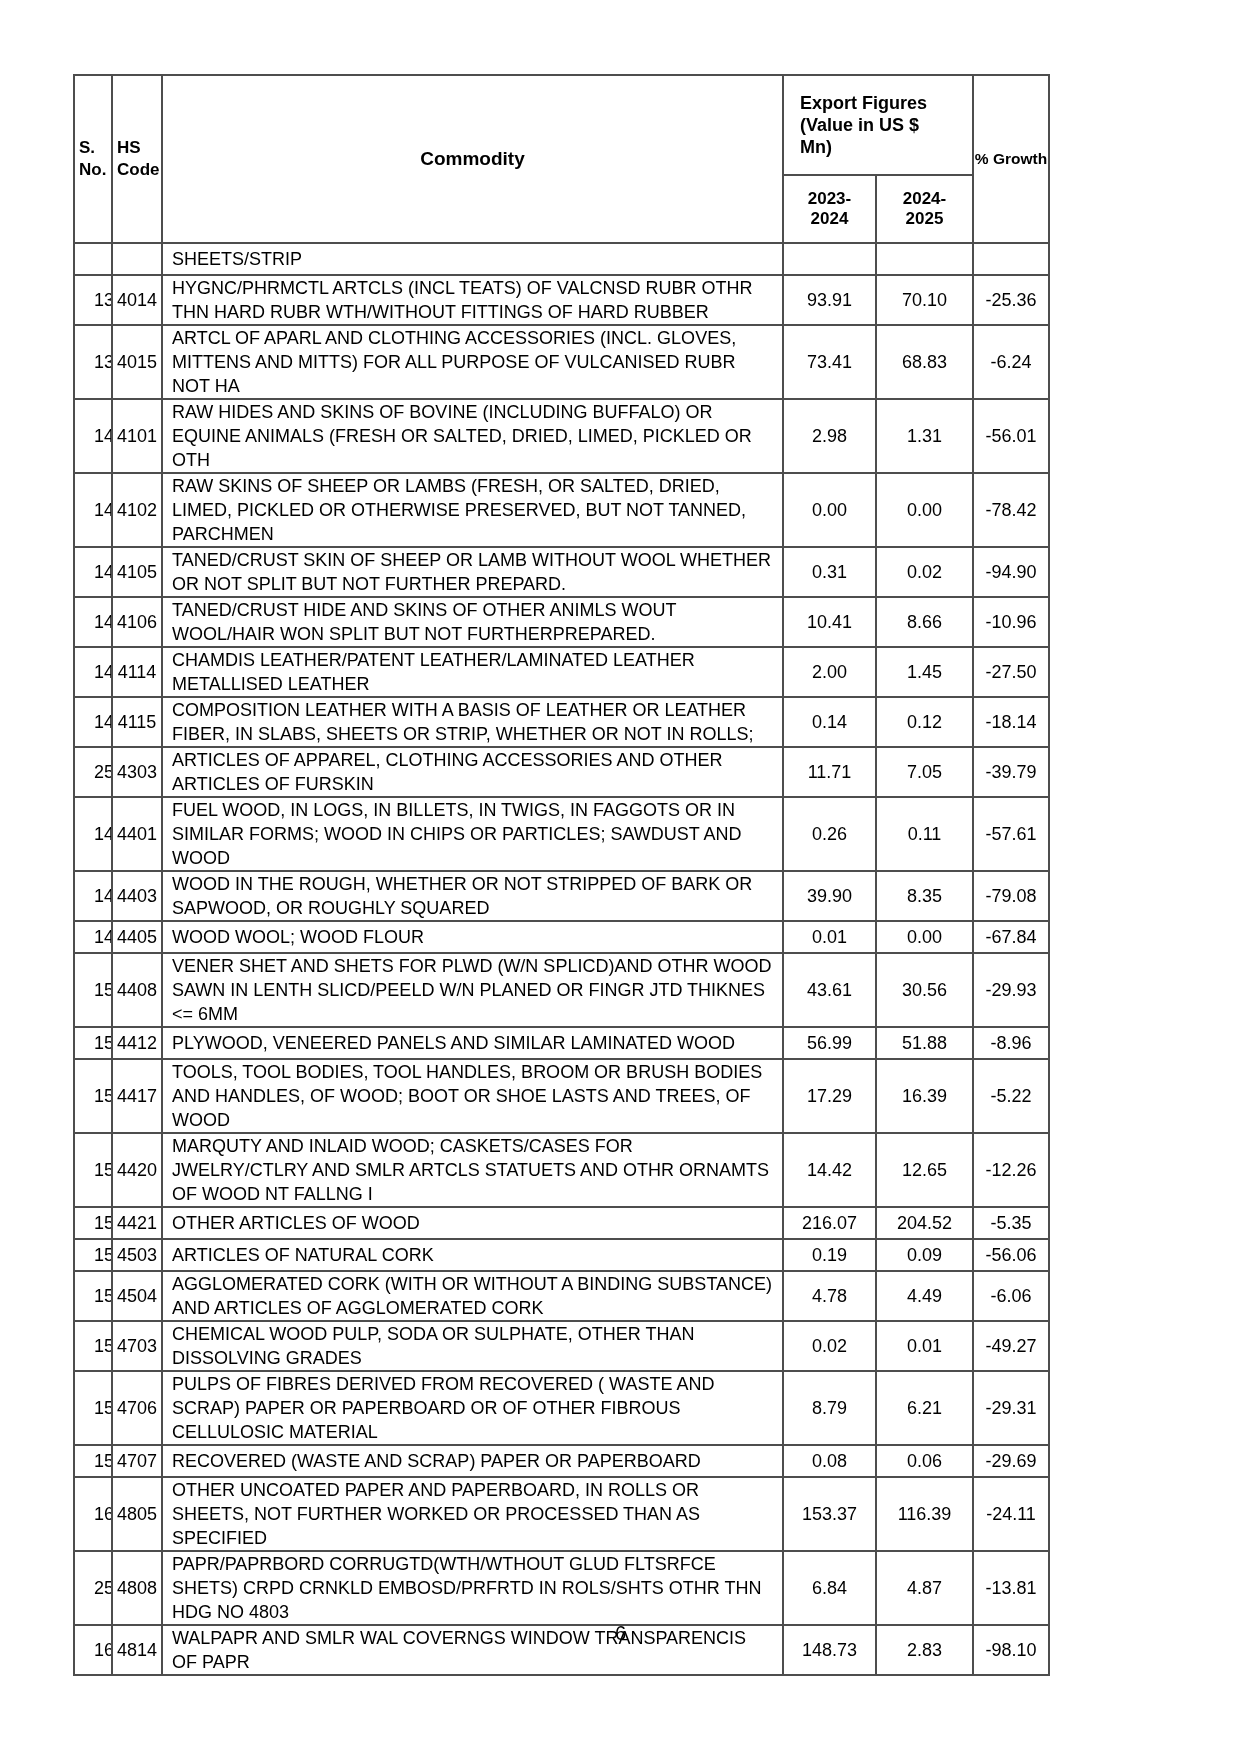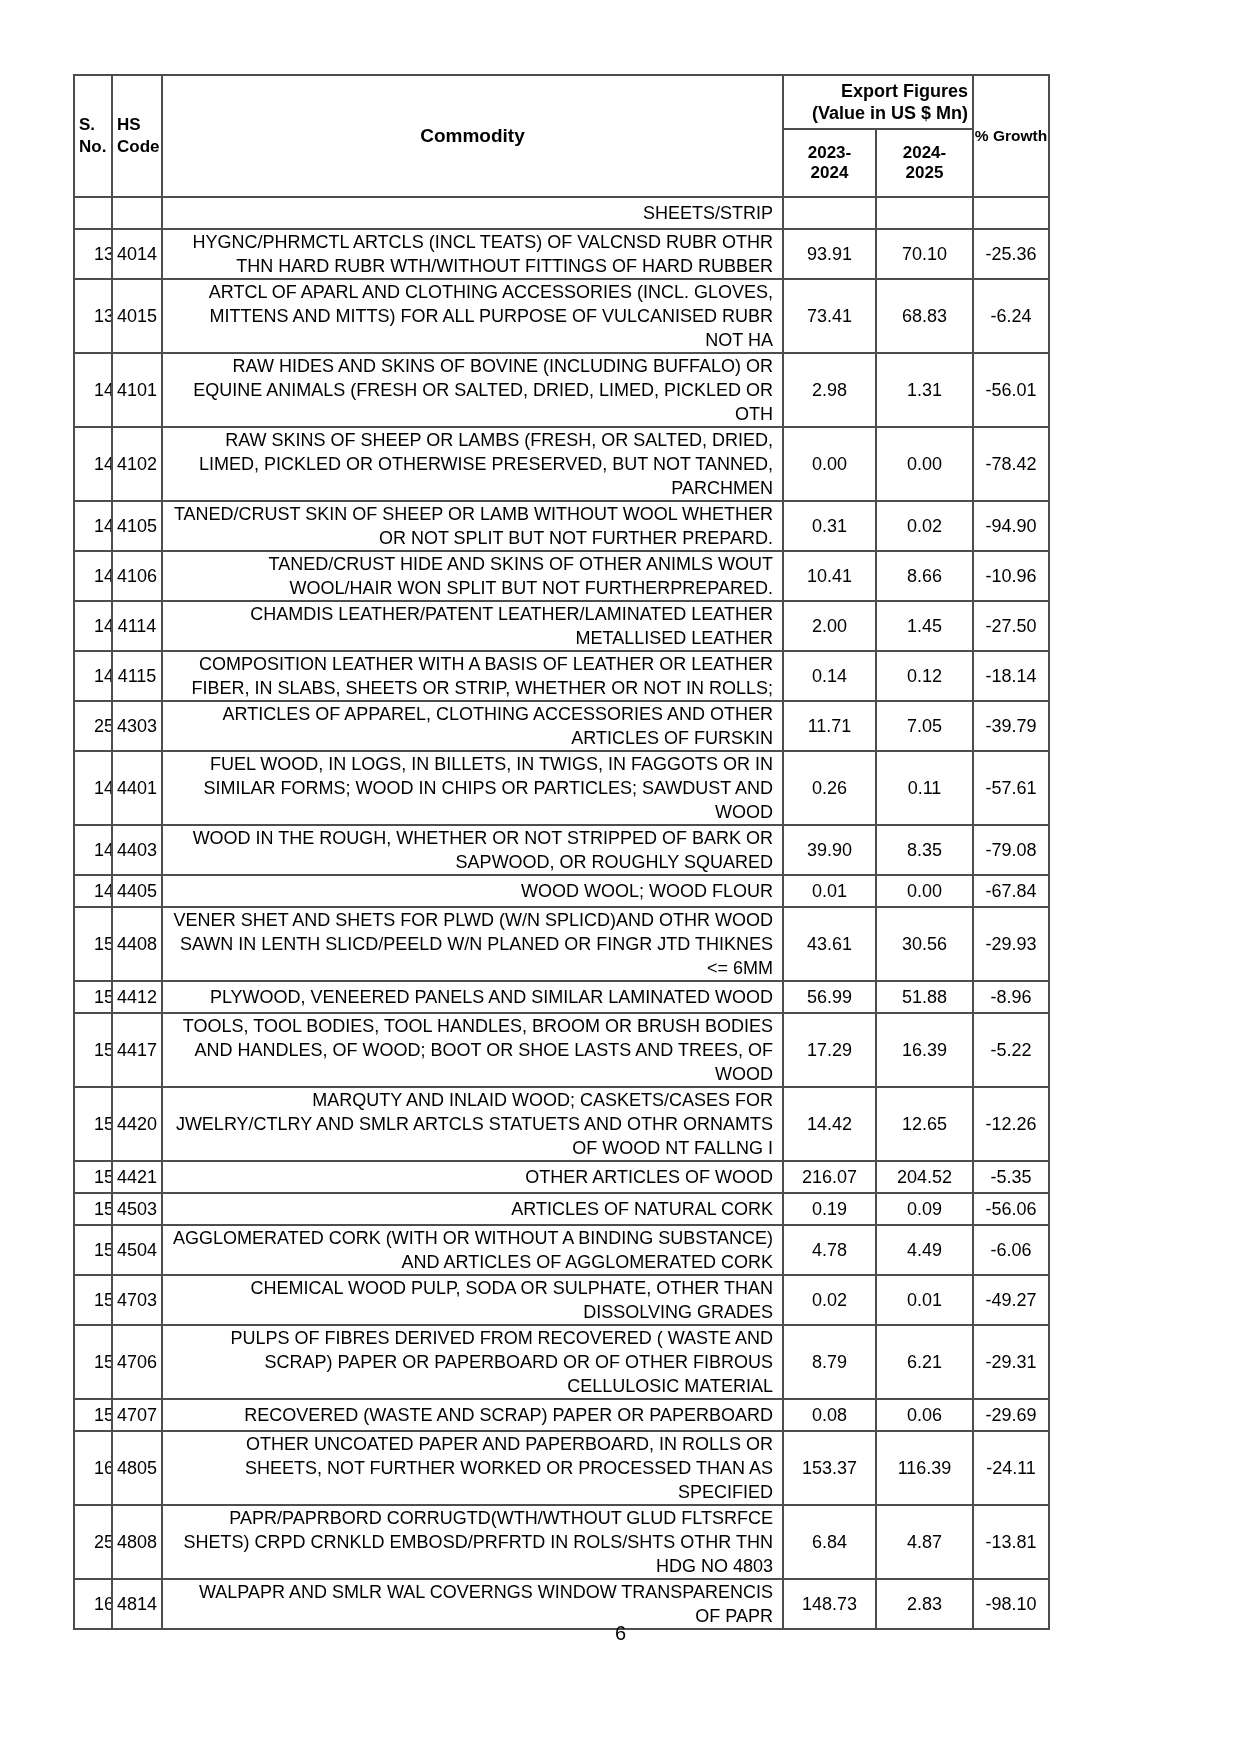--- a/index.html
+++ b/index.html
@@ -38,32 +38,32 @@
   .h-main-row { height: 44px; }
   .h-year-row { height: 28px; }
   .h-sno, .h-hs {
     text-align: left;
     font-size: 17px;
     line-height: 22px;
     padding: 0 0 0 4px;
   }
   .h-sno span, .h-hs span, .h-export span { display: block; }
   .h-commodity { text-align: center; font-size: 19px; }
-  .h-export { text-align: right; font-size: 18px; line-height: 22px; padding: 4px; }
+  .h-export { text-align: left; font-size: 18px; line-height: 22px; padding: 16px; }
   .h-year { text-align: center; font-size: 17px; padding: 13px; }
   .h-growth { text-align: center; font-size: 15.5px; padding: 0; }
 
   
   .export-table tbody td {
     font-size: 18px;
     line-height: 24px;
   }
   td.cell-sno { text-align: center; padding: 2px 19px; }
   td.cell-hs  { text-align: center; padding: 2px 1px; margin-top: 8px; }
-  td.cell-commodity { text-align: right; padding: 0 9px; }
+  td.cell-commodity { text-align: left; padding: 0 9px; }
   td.cell-num { text-align: center; padding: 2px 2px; }
   tr.body-row { min-height: 30px; }
   tr.body-row td { height: 26px; }
 
   
   .page-number {
     position: absolute;
     left: 0;
     top: 1622px;
     width: 100%;

